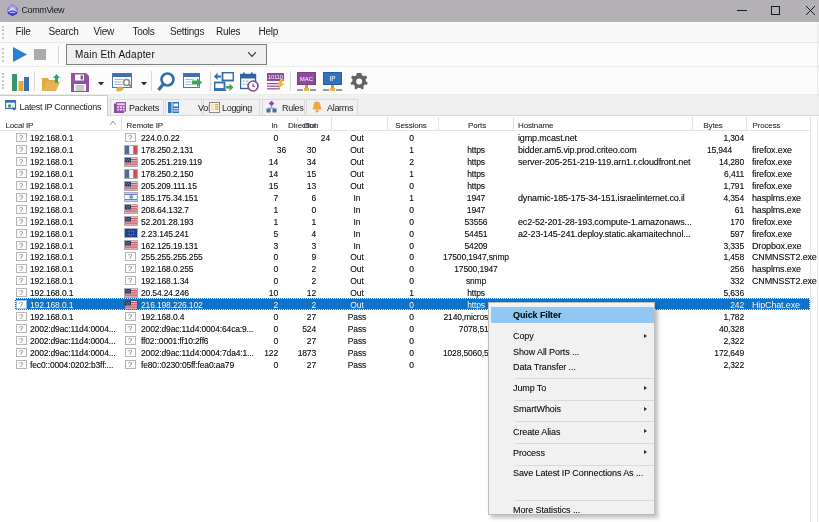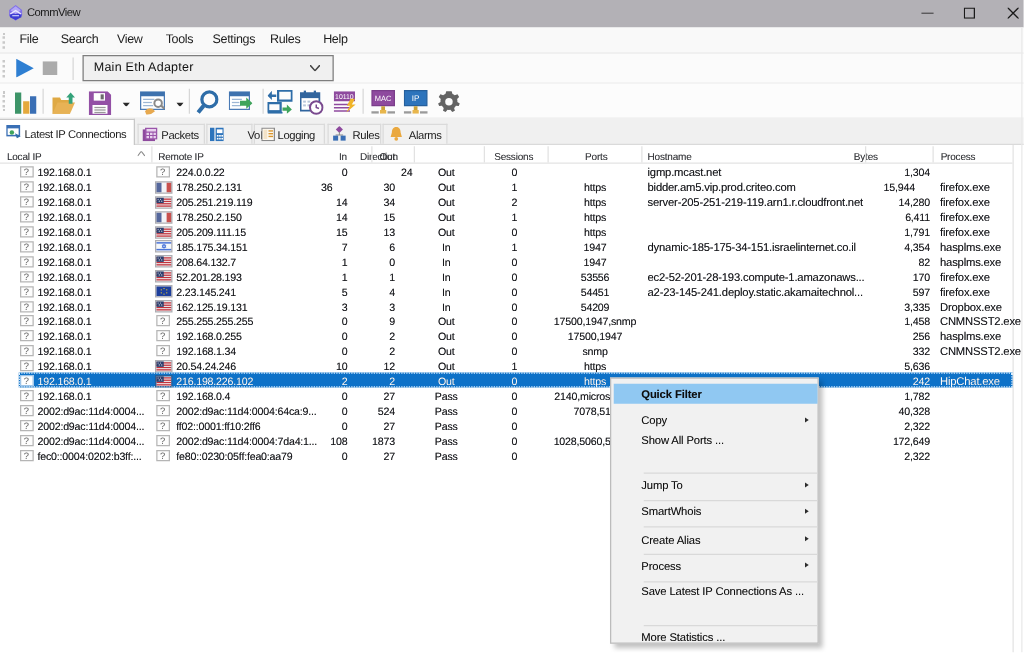--- a/index.html
+++ b/index.html
@@ -248,21 +248,21 @@
 <div class="ab tabtxt" style="left:327px;top:103px">Alarms</div>
 <div id="thead" class="ab"></div>
 <div class="hcol" style="left:5.5px">Local IP</div>
 <div class="hcol" style="left:126.5px">Remote IP</div>
 <div class="hcol" style="left:217.5px;width:60px;text-align:right">In</div>
 <div class="hcol" style="left:256px;width:60px;text-align:right">Out</div>
 <div class="hcol" style="left:288px;width:120px;text-align:left">Direction</div>
 <div class="hcol" style="left:351px;width:120px;text-align:center">Sessions</div>
 <div class="hcol" style="left:426px;width:60px;text-align:right">Ports</div>
 <div class="hcol" style="left:518px">Hostname</div>
-<div class="hcol" style="left:683px;width:60px;text-align:left">Bytes</div>
+<div class="hcol" style="left:683px;width:60px;text-align:center">Bytes</div>
 <div class="hcol" style="left:752.5px">Process</div>
 <svg class="ab" style="left:110px;top:121px;z-index:2" width="6" height="4">
     <path d="M0 4 L3 0 L6 4" fill="none" stroke="#8a8a8a" stroke-width="0.9"></path>
   </svg>
 <div class="hsep" style="left:120.5px"></div>
 <div class="hsep" style="left:297px"></div>
 <div class="hsep" style="left:331px"></div>
 <div class="hsep" style="left:387px"></div>
 <div class="hsep" style="left:438px"></div>
 <div class="hsep" style="left:512.5px"></div>
@@ -284,21 +284,21 @@
 </div>
 <div class="row ab" style="top:142.8px">
 <div class="qico" style="left:15.5px;top:2.5px">?</div>
 <div class="c" style="left:30px">192.168.0.1</div>
 <svg class="flg" style="left:124.5px;top:3px" width="12.5" height="8">
       <rect width="12.5" height="8" fill="#f2f4f8"></rect>
       <rect width="4.2" height="8" fill="#55679c"></rect>
       <rect x="8.3" width="4.2" height="8" fill="#c8504e"></rect>
     </svg>
 <div class="c" style="left:141px">178.250.2.131</div>
-<div class="c num" style="left:216px;width:50px">36</div>
+<div class="c num" style="left:236px;width:50px">36</div>
 <div class="c num" style="left:266px;width:50px">30</div>
 <div class="c ctr" style="left:329px;width:56px">Out</div>
 <div class="c ctr" style="left:387px;width:49px">1</div>
 <div class="c ctr" style="left:396px;width:160px">https</div>
 <div class="c big" style="left:518px">bidder.am5.vip.prod.criteo.com</div>
 <div class="c num" style="left:672px;width:60px">15,944</div>
 <div class="c big" style="left:752px">firefox.exe</div>
 </div>
 <div class="row ab" style="top:154.7px">
 <div class="qico" style="left:15.5px;top:2.5px">?</div>
@@ -400,21 +400,21 @@
       <circle cx="3.4" cy="1.4" r="0.45" fill="#e8e8f0"></circle>
       <circle cx="2.4" cy="2.9" r="0.45" fill="#e8e8f0"></circle>
       <circle cx="4.4" cy="2.9" r="0.45" fill="#e8e8f0"></circle>
     </svg>
 <div class="c" style="left:141px">208.64.132.7</div>
 <div class="c num" style="left:228px;width:50px">1</div>
 <div class="c num" style="left:266px;width:50px">0</div>
 <div class="c ctr" style="left:329px;width:56px">In</div>
 <div class="c ctr" style="left:387px;width:49px">0</div>
 <div class="c ctr" style="left:396px;width:160px">1947</div>
-<div class="c num" style="left:684px;width:60px">82</div>
+<div class="c num" style="left:684px;width:60px">61</div>
 <div class="c big" style="left:752px">hasplms.exe</div>
 </div>
 <div class="row ab" style="top:214.2px">
 <div class="qico" style="left:15.5px;top:2.5px">?</div>
 <div class="c" style="left:30px">192.168.0.1</div>
 <svg class="flg" style="left:124.5px;top:3px" width="12.5" height="8">
       <rect width="12.5" height="8" fill="#f2f5f7"></rect>
       <rect y="0.8" width="12.5" height="1.05" fill="#c2333d"></rect>
       <rect y="2.65" width="12.5" height="1.05" fill="#c2333d"></rect>
       <rect y="4.5" width="12.5" height="1.05" fill="#c2333d"></rect>
@@ -601,21 +601,21 @@
 <div class="c num" style="left:266px;width:50px">27</div>
 <div class="c ctr" style="left:329px;width:56px">Pass</div>
 <div class="c ctr" style="left:387px;width:49px">0</div>
 <div class="c num" style="left:684px;width:60px">2,322</div>
 </div>
 <div class="row ab" style="top:345.1px">
 <div class="qico" style="left:15.5px;top:2.5px">?</div>
 <div class="c" style="left:30px">2002:d9ac:11d4:0004...</div>
 <div class="qico" style="left:124.5px;top:2.5px">?</div>
 <div class="c" style="left:141px">2002:d9ac:11d4:0004:7da4:1...</div>
-<div class="c num" style="left:228px;width:50px">108</div>
+<div class="c num" style="left:228px;width:50px">122</div>
 <div class="c num" style="left:266px;width:50px">1873</div>
 <div class="c ctr" style="left:329px;width:56px">Pass</div>
 <div class="c ctr" style="left:387px;width:49px">0</div>
 <div class="c ctr" style="left:396px;width:160px">1028,5060,5190,5</div>
 <div class="c num" style="left:684px;width:60px">172,649</div>
 </div>
 <div class="row ab" style="top:357.0px">
 <div class="qico" style="left:15.5px;top:2.5px">?</div>
 <div class="c" style="left:30px">fec0::0004:0202:b3ff:...</div>
 <div class="qico" style="left:124.5px;top:2.5px">?</div>
@@ -623,20 +623,21 @@
 <div class="c num" style="left:228px;width:50px">0</div>
 <div class="c num" style="left:266px;width:50px">27</div>
 <div class="c ctr" style="left:329px;width:56px">Pass</div>
 <div class="c ctr" style="left:387px;width:49px">0</div>
 <div class="c num" style="left:684px;width:60px">2,322</div>
 </div>
 <div id="cmenu" class="ab">
 <div class="mi" id="qf" style="top:4px"><span>Quick Filter</span></div>
 <div class="mi" style="top:25px"><span>Copy</span><div class="arr"></div></div>
 <div class="mi" style="top:41px"><span>Show All Ports ...</span></div>
+<div class="mi" style="top:55.5px"><span>Data Transfer ...</span></div>
 <div class="msep" style="top:74.5px"></div>
 <div class="mi" style="top:77px"><span>Jump To</span><div class="arr"></div></div>
 <div class="msep" style="top:96.5px"></div>
 <div class="mi" style="top:98px"><span>SmartWhois</span><div class="arr"></div></div>
 <div class="msep" style="top:118px"></div>
 <div class="mi" style="top:120.5px"><span>Create Alias</span><div class="arr"></div></div>
 <div class="msep" style="top:140px"></div>
 <div class="mi" style="top:141.5px"><span>Process</span><div class="arr"></div></div>
 <div class="msep" style="top:161.5px"></div>
 <div class="mi" style="top:162px"><span>Save Latest IP Connections As ...</span></div>

